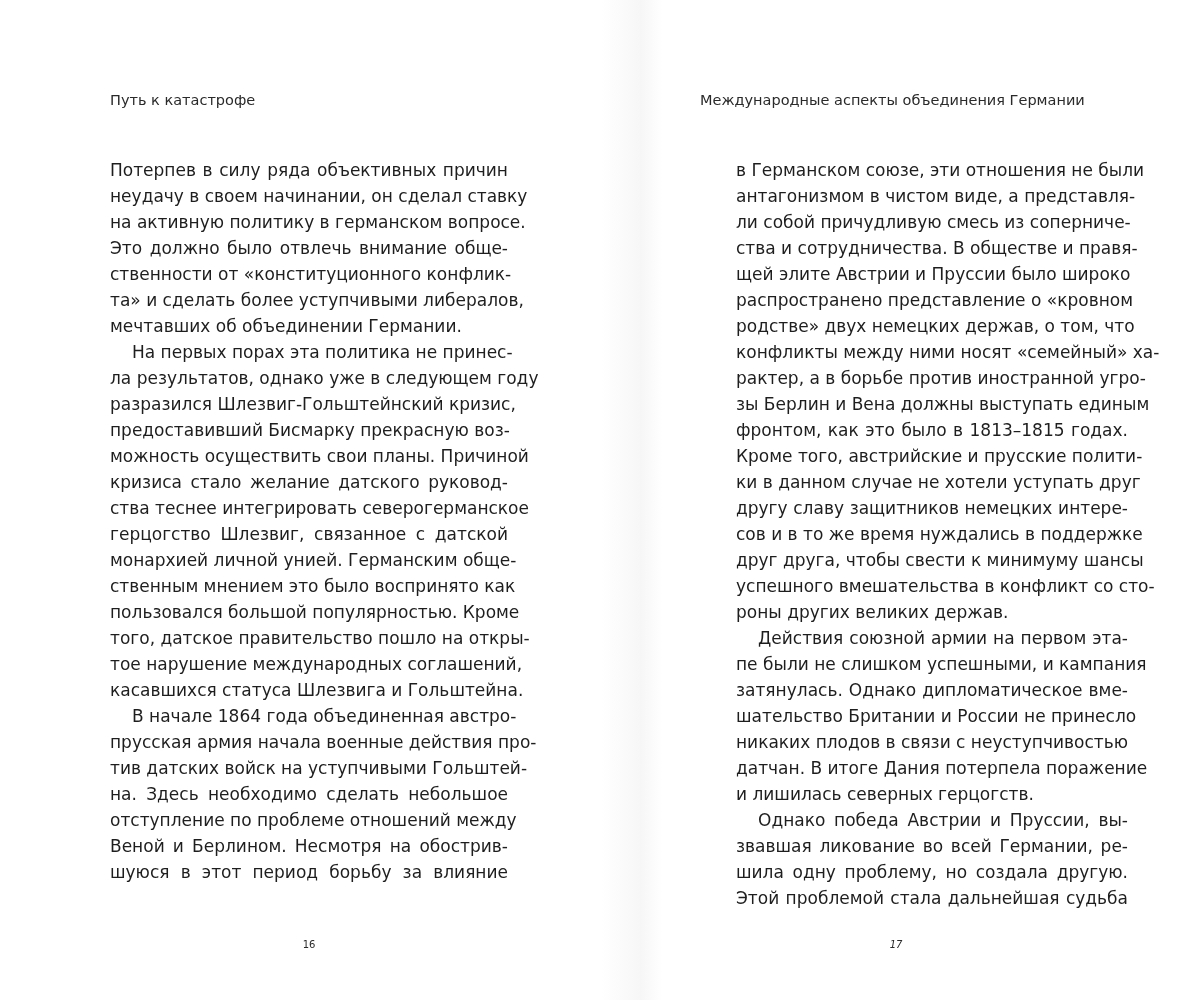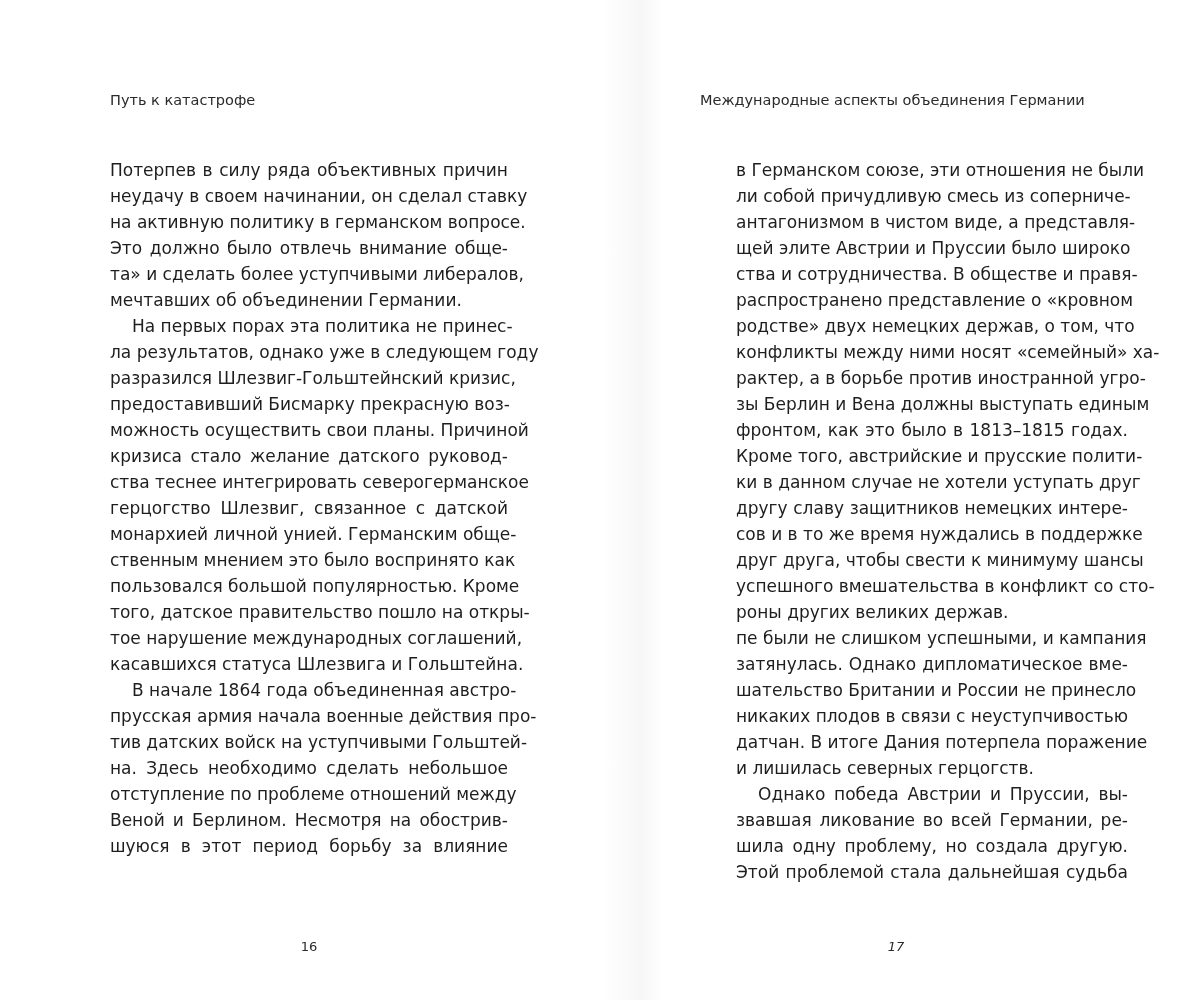--- a/index.html
+++ b/index.html
@@ -29,35 +29,36 @@
     text-align: justify;
     hyphens: manual;
   }
   .left .text { left: 110px; width: 398px; }
   .right .text { left: 48px; width: 392px; margin-left: 48px; }
   .line { display: block; text-align: justify; text-align-last: justify; white-space: nowrap; }
   .line.last { text-align-last: left; }
   .line.indent { padding-left: 22px; }
   .folio {
     position: absolute; top: 939px;
-    font-size: 13px; color: #2a2a2a; text-align: center;
+    font-size: 10px; color: #2a2a2a; text-align: center;
   }
   .left .folio { left: 110px; width: 398px; }
   .right .folio { left: 60px; width: 392px; font-style: italic; }
 </style>
 </head>
 <body>
 
 <div class="page left">
   <div class="running-head">Путь к катастрофе</div>
   <div class="text">
       <span class="line">Потерпев в силу ряда объективных причин</span>
       <span class="line">неудачу в своем начинании, он сделал ставку</span>
       <span class="line">на активную политику в германском вопросе.</span>
       <span class="line">Это должно было отвлечь внимание обще-</span>
+      <span class="line">ственности от «конституционного конфлик-</span>
       <span class="line">та» и сделать более уступчивыми либералов,</span>
       <span class="line last">мечтавших об объединении Германии.</span>
       <span class="line indent">На первых порах эта политика не принес-</span>
       <span class="line">ла результатов, однако уже в следующем году</span>
       <span class="line">разразился Шлезвиг-Гольштейнский кризис,</span>
       <span class="line">предоставивший Бисмарку прекрасную воз-</span>
       <span class="line">можность осуществить свои планы. Причиной</span>
       <span class="line">кризиса стало желание датского руковод-</span>
       <span class="line">ства теснее интегрировать северогерманское</span>
       <span class="line">герцогство Шлезвиг, связанное с датской</span>
@@ -75,37 +76,38 @@
       <span class="line">Веной и Берлином. Несмотря на обострив-</span>
       <span class="line">шуюся в этот период борьбу за влияние</span>
     </div>
   <div class="folio">16</div>
 </div>
 
 <div class="page right">
   <div class="running-head">Международные аспекты объединения Германии</div>
   <div class="text">
       <span class="line">в Германском союзе, эти отношения не были</span>
+      <span class="line">антагонизмом в чистом виде, а представля-</span>
       <span class="line">ли собой причудливую смесь из соперниче-</span>
-      <span class="line">антагонизмом в чистом виде, а представля-</span>
+      <span class="line">ства и сотрудничества. В обществе и правя-</span>
       <span class="line">щей элите Австрии и Пруссии было широко</span>
-      <span class="line">ства и сотрудничества. В обществе и правя-</span>
       <span class="line">распространено представление о «кровном</span>
       <span class="line">родстве» двух немецких держав, о том, что</span>
       <span class="line">конфликты между ними носят «семейный» ха-</span>
       <span class="line">рактер, а в борьбе против иностранной угро-</span>
       <span class="line">зы Берлин и Вена должны выступать единым</span>
       <span class="line">фронтом, как это было в 1813–1815 годах.</span>
       <span class="line">Кроме того, австрийские и прусские полити-</span>
       <span class="line">ки в данном случае не хотели уступать друг</span>
       <span class="line">другу славу защитников немецких интере-</span>
       <span class="line">сов и в то же время нуждались в поддержке</span>
       <span class="line">друг друга, чтобы свести к минимуму шансы</span>
       <span class="line">успешного вмешательства в конфликт со сто-</span>
       <span class="line last">роны других великих держав.</span>
+      <span class="line indent">Действия союзной армии на первом эта-</span>
       <span class="line">пе были не слишком успешными, и кампания</span>
       <span class="line">затянулась. Однако дипломатическое вме-</span>
       <span class="line">шательство Британии и России не принесло</span>
       <span class="line">никаких плодов в связи с неуступчивостью</span>
       <span class="line">датчан. В итоге Дания потерпела поражение</span>
       <span class="line last">и лишилась северных герцогств.</span>
       <span class="line indent">Однако победа Австрии и Пруссии, вы-</span>
       <span class="line">звавшая ликование во всей Германии, ре-</span>
       <span class="line">шила одну проблему, но создала другую.</span>
       <span class="line">Этой проблемой стала дальнейшая судьба</span>

